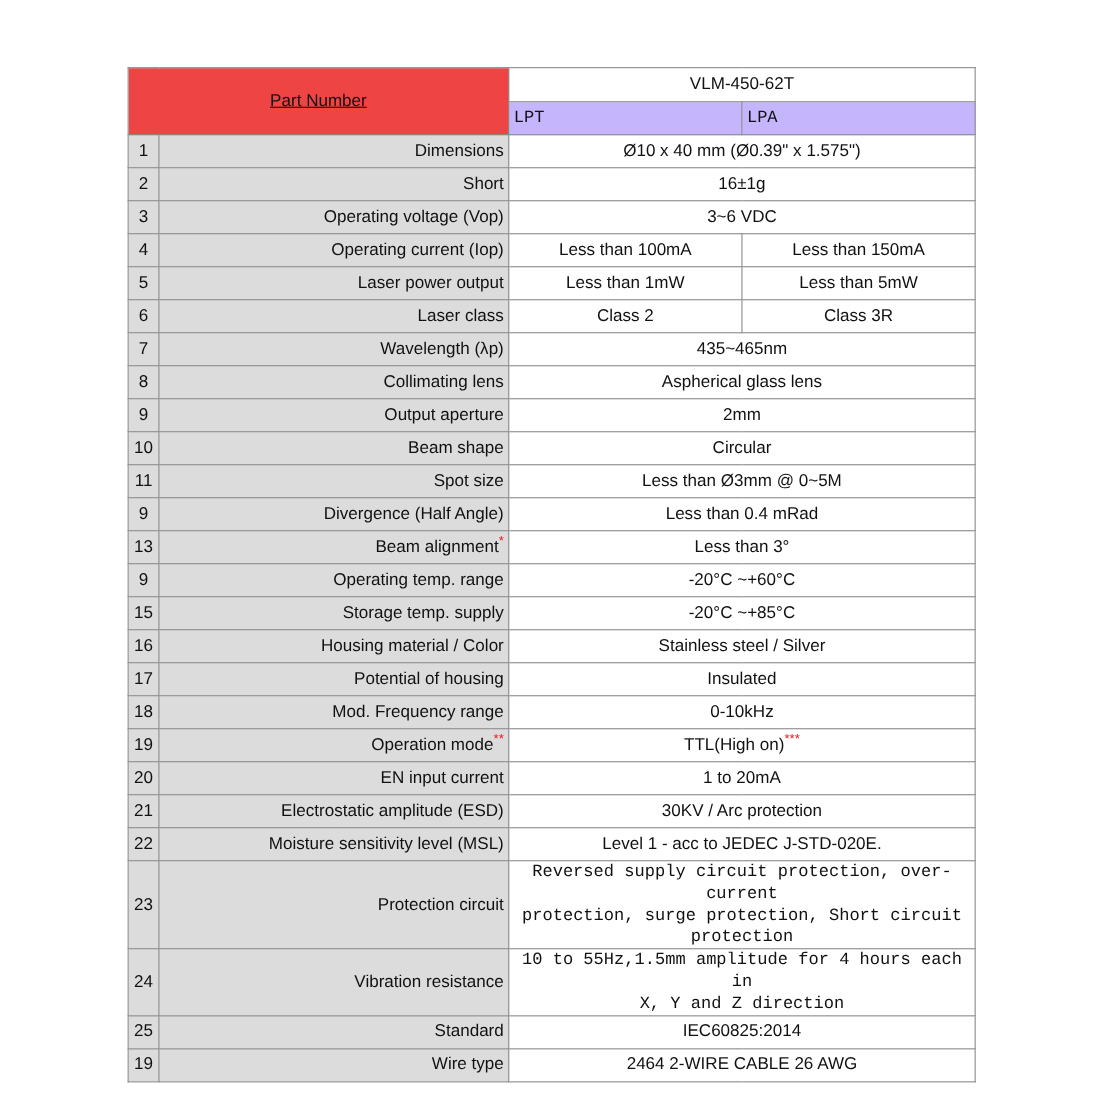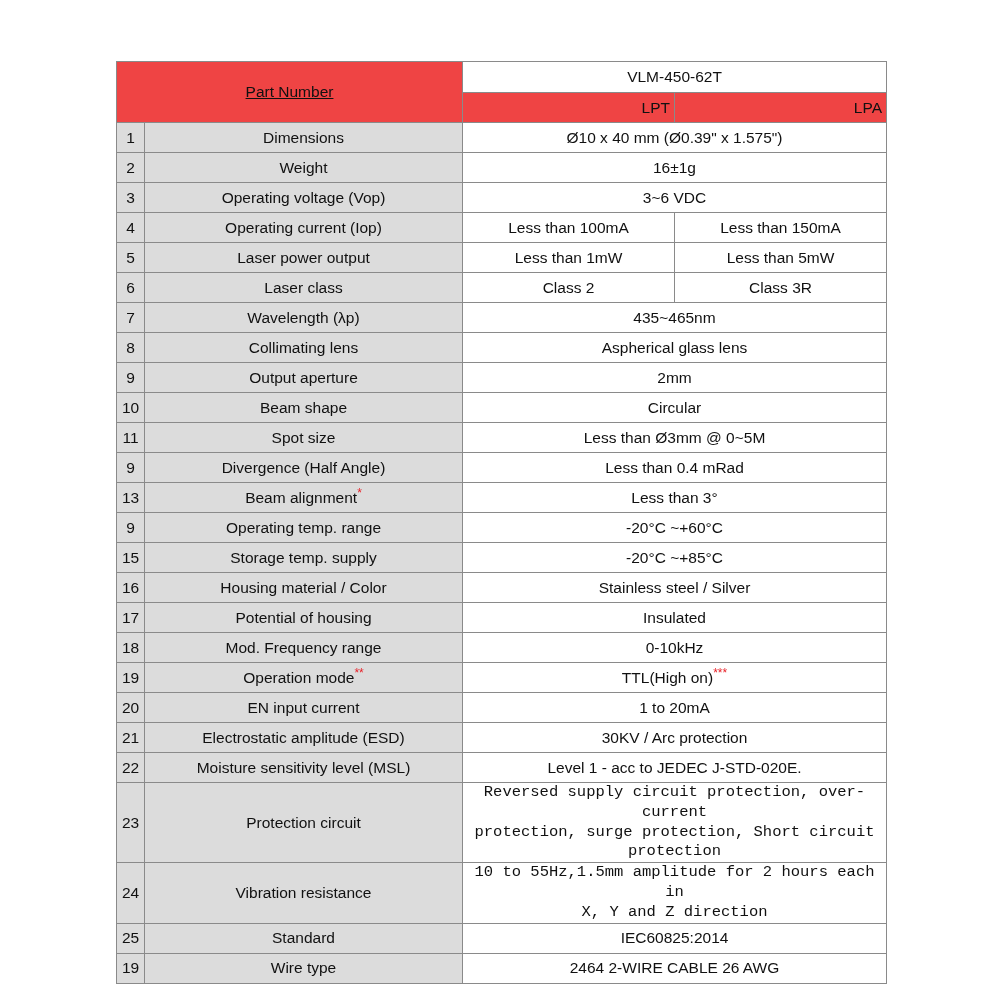--- a/index.html
+++ b/index.html
@@ -50,35 +50,36 @@
     font-size: 16px;
     height: 60px;
     text-decoration: underline;
   }
   .hdr-pn {
     background: #ffffff;
     font-size: 16px;
     height: 30px;
   }
   .hdr-var {
-    background: #ef4444;
-    text-align: right;
+    background: #c4b5fd;
+    text-align: left;
     font-weight: bold;
     font-size: 16px;
     height: 29px;
+    font-family: Liberation Mono, monospace;
   }
   td.idx {
     background: #dcdcdc;
     text-align: center;
     font-size: 15px;
     padding: 0 1px;
   }
   td.label {
     background: #dcdcdc;
-    text-align: center;
+    text-align: right;
     padding-left: 8px;
     font-size: 15.5px;
   }
   td.val {
     background: #ffffff;
     text-align: center;
   }
   tr.r-std td { height: 29px; }
   tr.r-tall td { height: 58px; }
   .star {
@@ -111,21 +112,21 @@
       </tr>
     </thead>
     <tbody id="tbody">
         <tr class="r-std">
           <td class="idx">1</td>
           <td class="label"><span>Dimensions</span></td>
           <td class="val" colspan="2"><span>Ø10 x 40 mm (Ø0.39" x 1.575")</span></td>
         </tr>
         <tr class="r-std">
           <td class="idx">2</td>
-          <td class="label"><span>Weight</span></td>
+          <td class="label"><span>Short</span></td>
           <td class="val" colspan="2"><span>16±1g</span></td>
         </tr>
         <tr class="r-std">
           <td class="idx">3</td>
           <td class="label"><span>Operating voltage (Vop)</span></td>
           <td class="val" colspan="2"><span>3~6 VDC</span></td>
         </tr>
         <tr class="r-std">
           <td class="idx">4</td>
           <td class="label"><span>Operating current (Iop)</span></td>
@@ -229,21 +230,21 @@
           <td class="label"><span>Protection circuit</span></td>
           <td class="val" colspan="2">
             <span class="val-line">Reversed supply circuit protection, over-current</span>
             <span class="val-line">protection, surge protection, Short circuit protection</span>
           </td>
         </tr>
         <tr class="r-tall">
           <td class="idx">24</td>
           <td class="label"><span>Vibration resistance</span></td>
           <td class="val" colspan="2">
-            <span class="val-line">10 to 55Hz,1.5mm amplitude for 2 hours each in</span>
+            <span class="val-line">10 to 55Hz,1.5mm amplitude for 4 hours each in</span>
             <span class="val-line">X, Y and Z direction</span>
           </td>
         </tr>
         <tr class="r-std">
           <td class="idx">25</td>
           <td class="label"><span>Standard</span></td>
           <td class="val" colspan="2"><span>IEC60825:2014</span></td>
         </tr>
         <tr class="r-std">
           <td class="idx">19</td>

